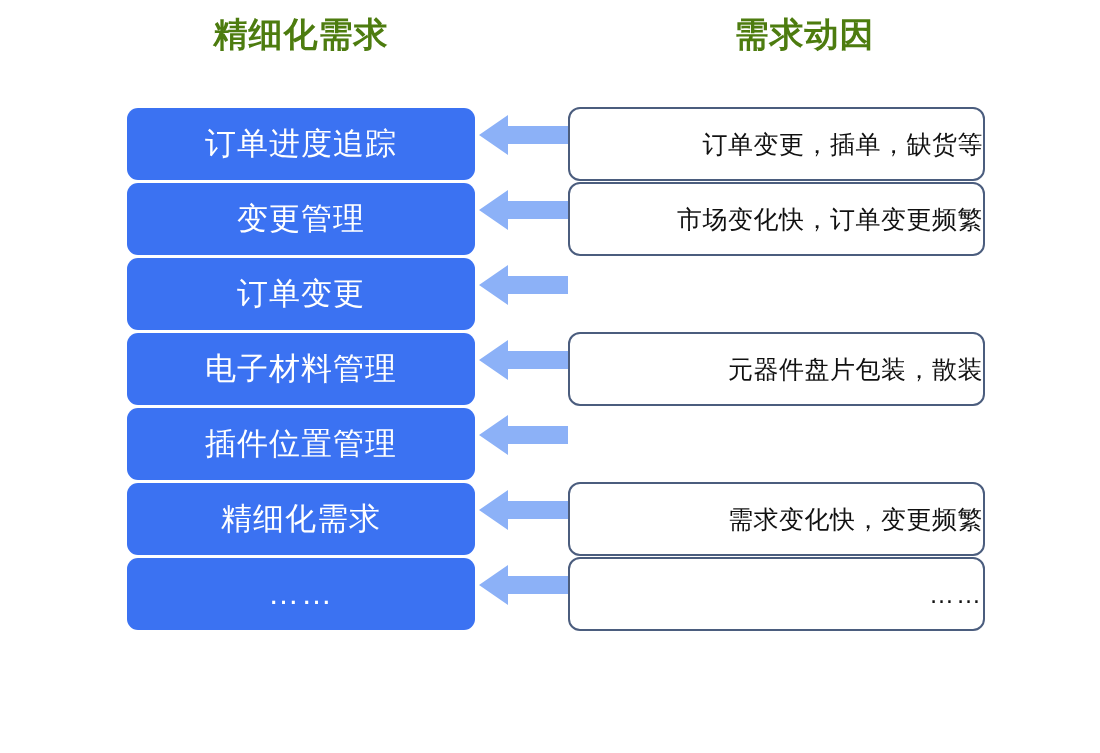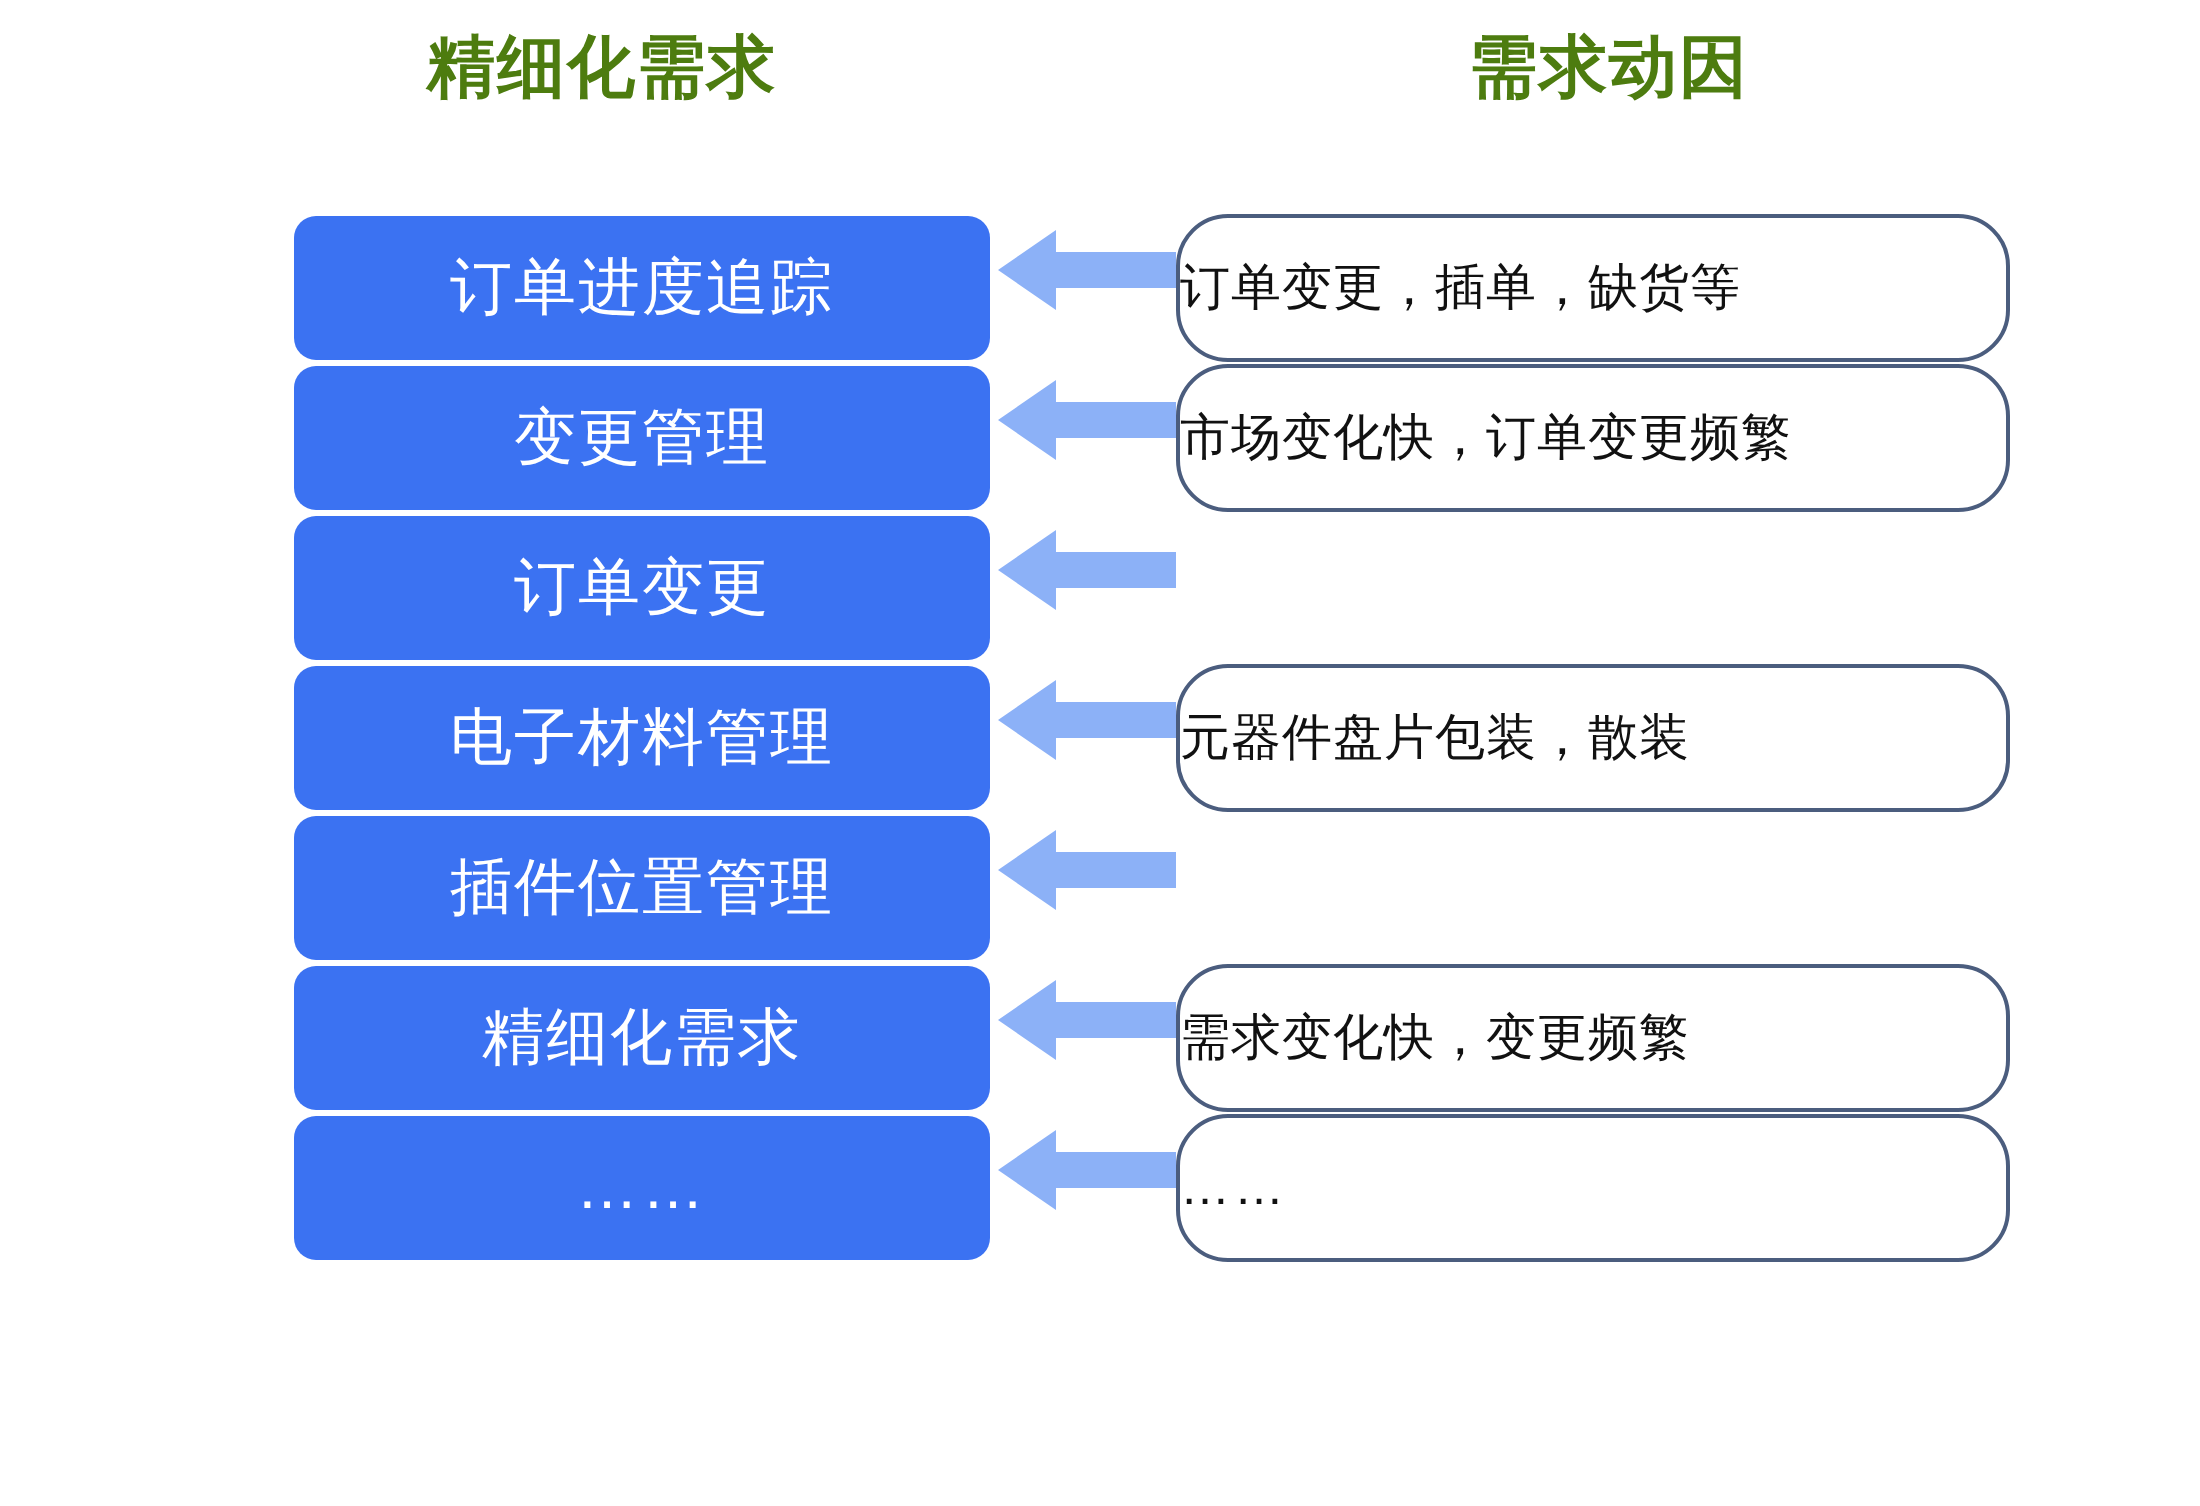--- a/index.html
+++ b/index.html
@@ -48,21 +48,20 @@
   .rows {
     position: absolute;
     left: 0;
     top: 108px;
     width: 1100px;
   }
   .row {
     position: relative;
     height: 53px;
     margin-bottom: 22px;
-    margin-left: 20px;
   }
 
   
   .need-box {
     position: absolute;
     left: 127px;
     top: 0;
     width: 348px;
     height: 72px;
     box-sizing: border-box;
@@ -102,24 +101,24 @@
   
   .cause-box {
     position: absolute;
     left: 568px;
     top: -1px;
     width: 417px;
     height: 74px;
     box-sizing: border-box;
     background: #ffffff;
     border: 2px solid #4b5d7e;
-    border-radius: 26px;
+    border-radius: 12px;
     display: flex;
     align-items: center;
-    justify-content: flex-start;
+    justify-content: flex-end;
   }
   .cause-label {
     color: #111111;
     font-size: 25px;
     line-height: 32px;
     letter-spacing: 0.5px;
     white-space: nowrap;
   }
   .cause-label.dots {
     font-size: 25px;

